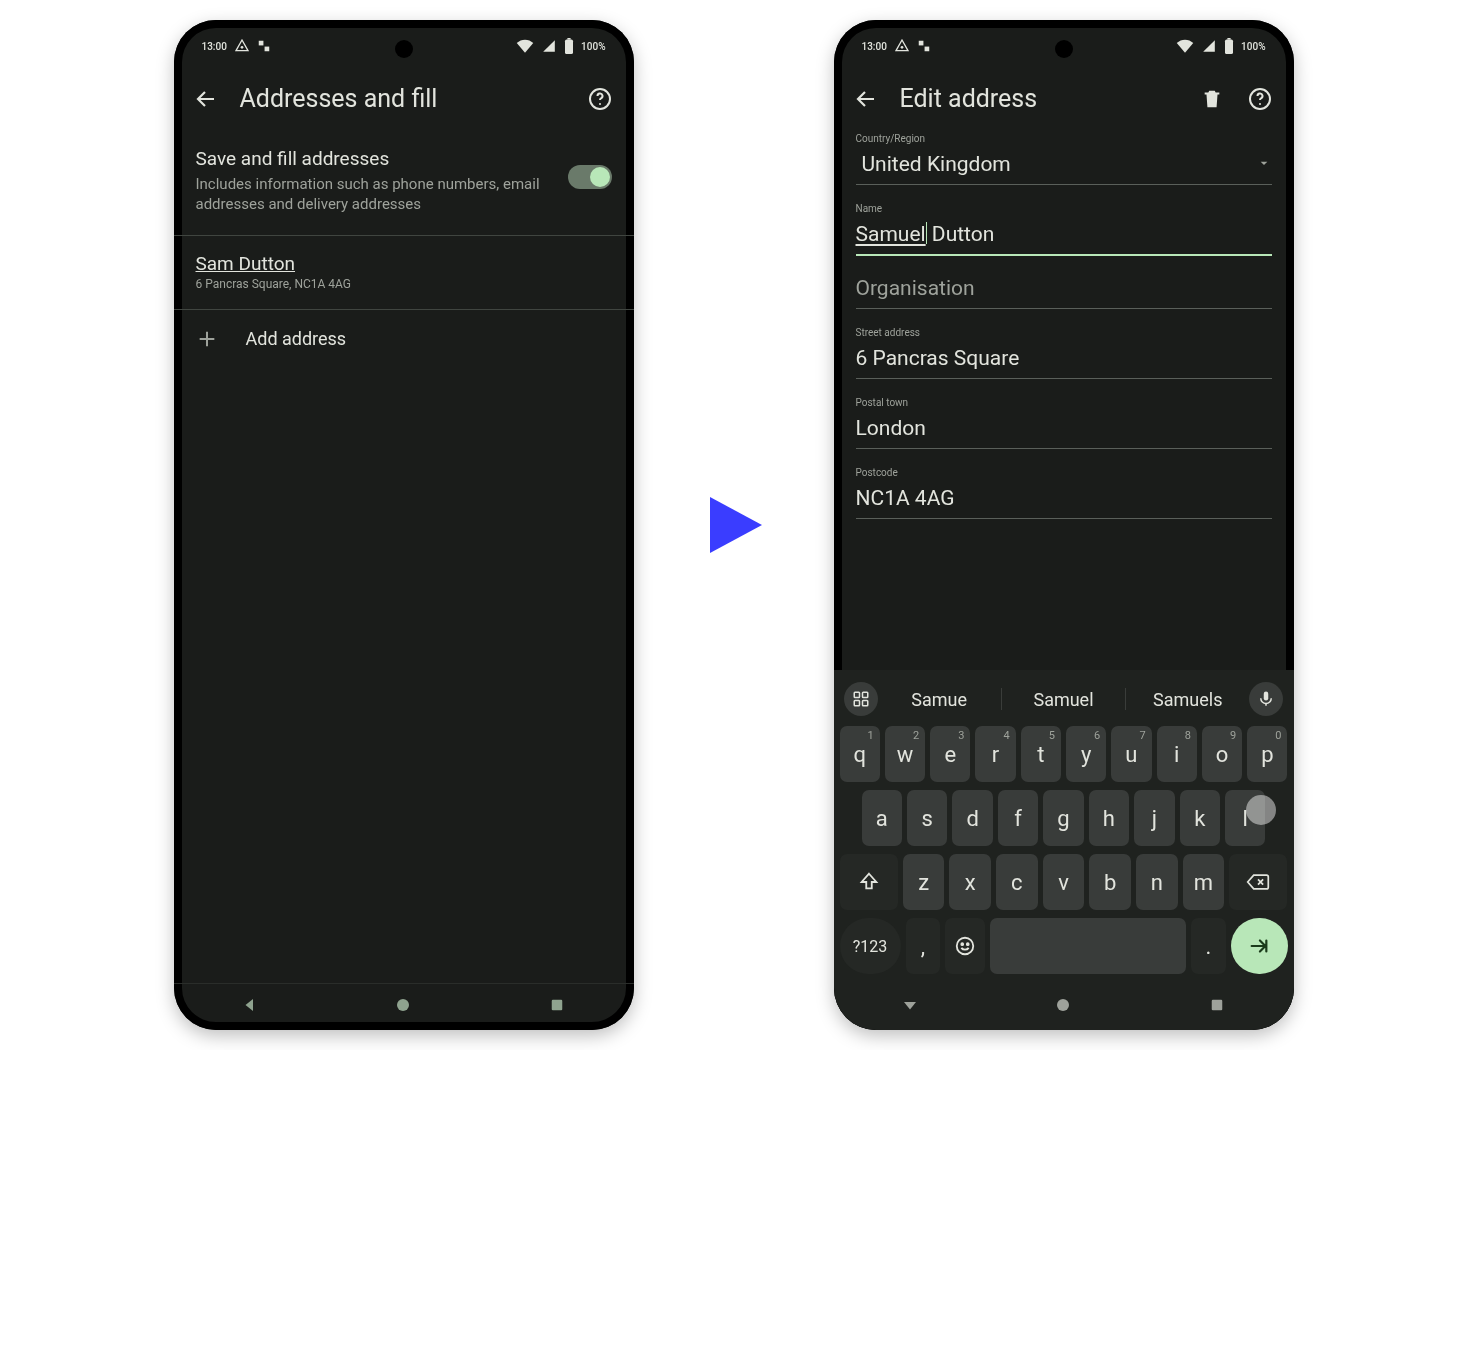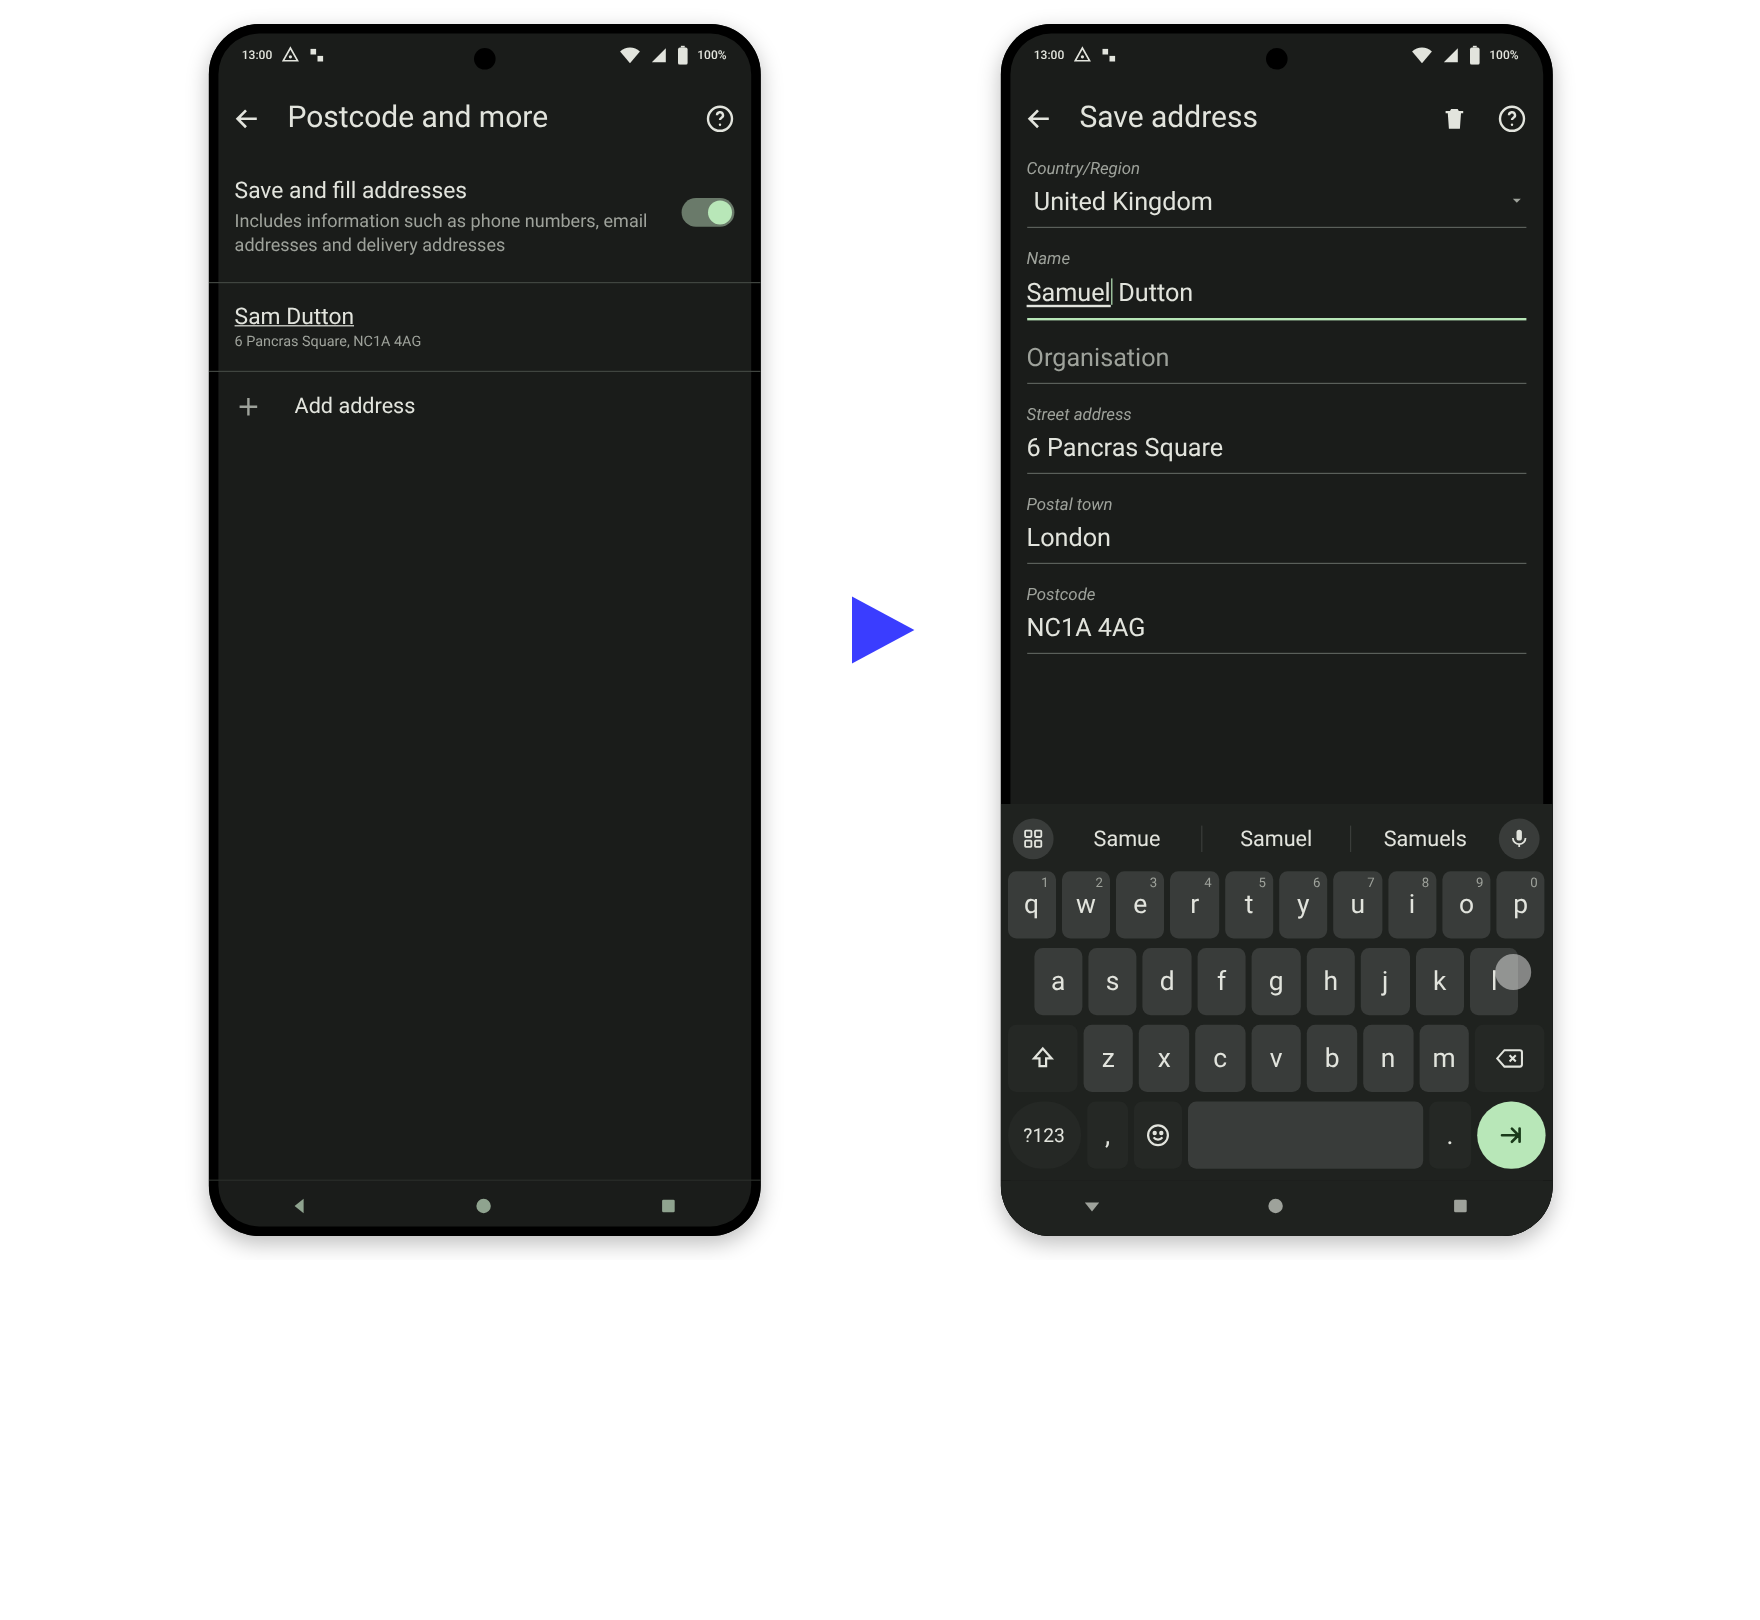--- a/index.html
+++ b/index.html
@@ -105,21 +105,21 @@
   .address-line { font-size: 12px; color: var(--muted); }
   .add-row {
     padding: 18px 22px;
     display: flex; align-items: center; gap: 28px;
     font-size: 18px;
   }
   .add-row svg { width: 22px; height: 22px; color: var(--muted); }
   
   .form { padding: 4px 22px 0 22px; }
   .field { margin-bottom: 18px; }
-  .field-label { font-size: 14px; color: var(--muted); margin-bottom: 6px; font-style: italic; }
+  .field-label { font-size: 10px; color: var(--muted); margin-bottom: 6px; }
   .field-value {
     font-size: 21px; color: var(--fg);
     border-bottom: 1px solid #5a5f5a;
     padding: 2px 0 8px 0;
     display: flex; align-items: center; justify-content: space-between;
   }
   .field-value.select { padding-left: 6px; }
   .field-value.placeholder { color: var(--muted); font-size: 21px; }
   .field-value.active { border-bottom: 2px solid var(--accent); }
   .name-val .cursor {
@@ -218,21 +218,21 @@
       <span>100%</span>
     </div>
   </div>
 
   <div class="app-bar">
     <div class="icon-btn">
       <svg width="24" height="24" viewBox="0 0 24 24" fill="none" stroke="currentColor" stroke-width="2.2">
           <path d="M20 12H4M11 5l-7 7 7 7"></path>
         </svg>
     </div>
-    <div class="title">Postcode and more</div>
+    <div class="title">Addresses and fill</div>
     <div class="icon-btn">
       <svg width="24" height="24" viewBox="0 0 24 24" fill="none" stroke="currentColor" stroke-width="2">
           <circle cx="12" cy="12" r="10"></circle>
           <path d="M9.5 9a2.5 2.5 0 1 1 3.5 2.3c-.8.4-1 1-1 1.7"></path>
           <circle cx="12" cy="17" r="1" fill="currentColor" stroke="none"></circle>
         </svg>
     </div>
   </div>
 
   <div class="content">
@@ -305,21 +305,21 @@
       <span>100%</span>
     </div>
   </div>
 
   <div class="app-bar">
     <div class="icon-btn">
       <svg width="24" height="24" viewBox="0 0 24 24" fill="none" stroke="currentColor" stroke-width="2.2">
           <path d="M20 12H4M11 5l-7 7 7 7"></path>
         </svg>
     </div>
-    <div class="title">Save address</div>
+    <div class="title">Edit address</div>
     <div class="icon-btn">
       <svg width="22" height="22" viewBox="0 0 24 24" fill="currentColor">
           <path d="M6 7h12l-1 14H7L6 7zm3-4h6l1 2H8l1-2zM4 5h16v2H4z"></path>
         </svg>
     </div>
     <div class="icon-btn">
       <svg width="24" height="24" viewBox="0 0 24 24" fill="none" stroke="currentColor" stroke-width="2">
           <circle cx="12" cy="12" r="10"></circle>
           <path d="M9.5 9a2.5 2.5 0 1 1 3.5 2.3c-.8.4-1 1-1 1.7"></path>
           <circle cx="12" cy="17" r="1" fill="currentColor" stroke="none"></circle>

